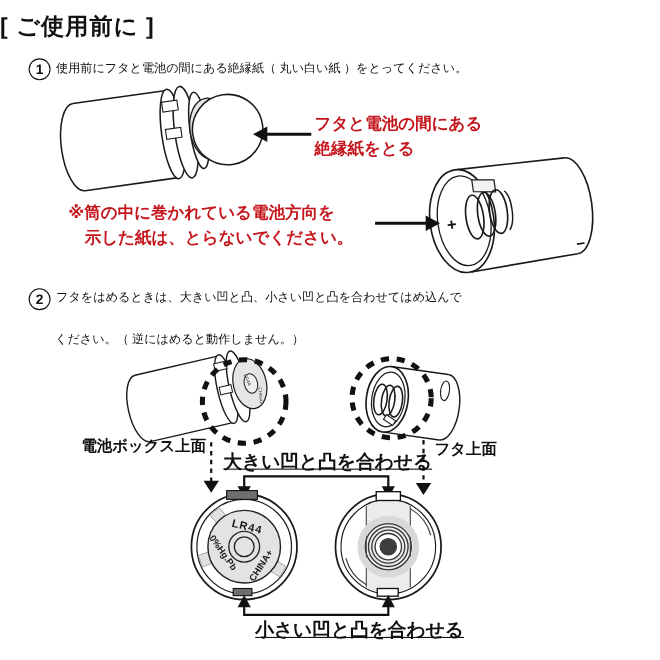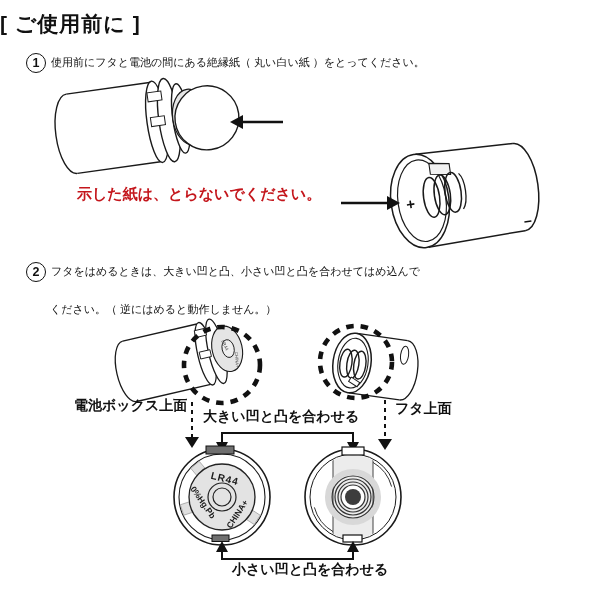--- a/index.html
+++ b/index.html
@@ -7,21 +7,21 @@
         font-family:"Liberation Sans","DejaVu Sans",sans-serif;color:#111;}
   #art{position:absolute;left:0;top:0;}
   .abs{position:absolute;white-space:nowrap;}
   .title{width:600px;text-align:left;top:10px;left:0;font-size:21px;font-weight:bold;letter-spacing:1px;}
   .steprow{display:flex;align-items:flex-start;gap:5px;}
   .stepnum{flex:0 0 auto;width:18px;height:18px;border:1.7px solid #111;border-radius:50%;
            display:flex;align-items:center;justify-content:center;font-size:12.5px;font-weight:bold;margin-top:1px;}
   .steptext{font-size:11px;line-height:21px;font-weight:400;}
   .red{color:var(--red);font-weight:bold;font-size:15px;line-height:23px;}
   .lbl{font-size:14px;font-weight:bold;}
-  .lblc{font-size:14px;font-weight:bold;}
+  .lblc{font-size:17px;font-weight:bold;text-decoration:underline;}
   svg text{font-family:"Liberation Sans","DejaVu Sans",sans-serif;}
 </style>
 </head>
 <body>
 
 <div id="page">
 
   <svg id="art" width="600" height="600" viewBox="0 0 600 600">
 
     <g transform="translate(56,136) rotate(-8)" fill="none" stroke="#1a1a1a" stroke-width="1.4">
@@ -158,23 +158,26 @@
   </svg>
 
   <div class="abs title">[ ご使用前に ]</div>
 
   <div class="abs steprow" style="left:26px;top:52px;">
     <span class="stepnum">1</span>
     <span class="steptext">使用前にフタと電池の間にある絶縁紙（ 丸い白い紙 ）をとってください。</span>
   </div>
 
   <div class="abs red" style="left:286px;top:101px;">
+    <div>フタと電池の間にある</div>
+    <div>絶縁紙をとる</div>
   </div>
 
   <div class="abs red" style="left:62px;top:182px;">
+    <div>※筒の中に巻かれている電池方向を</div>
     <div style="padding-left:15px;">示した紙は、とらないでください。</div>
   </div>
 
   <div class="abs steprow" style="left:26px;top:261px;">
     <span class="stepnum">2</span>
     <span class="steptext">フタをはめるときは、大きい凹と凸、小さい凹と凸を合わせてはめ込んで</span>
   </div>
   <div class="abs steptext" style="left:50px;top:283px;margin-top:16px;">ください。（ 逆にはめると動作しません。）</div>
 
   <div class="abs lbl" style="left:74px;top:397px;">電池ボックス上面</div>

